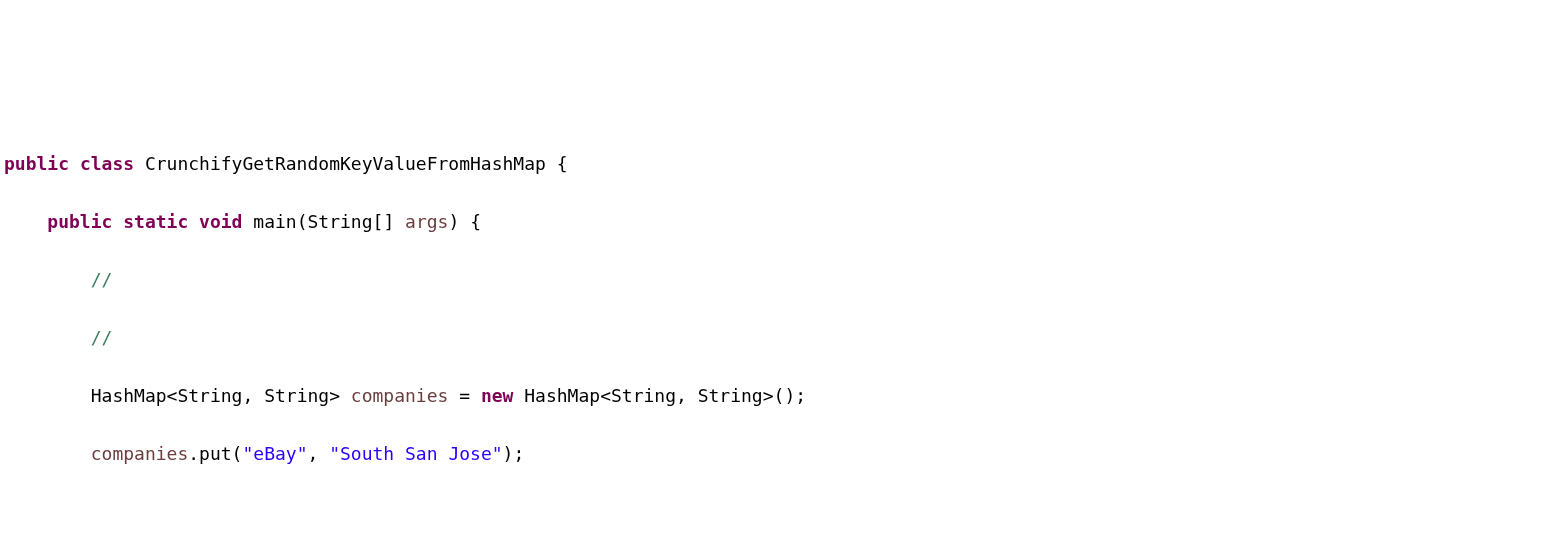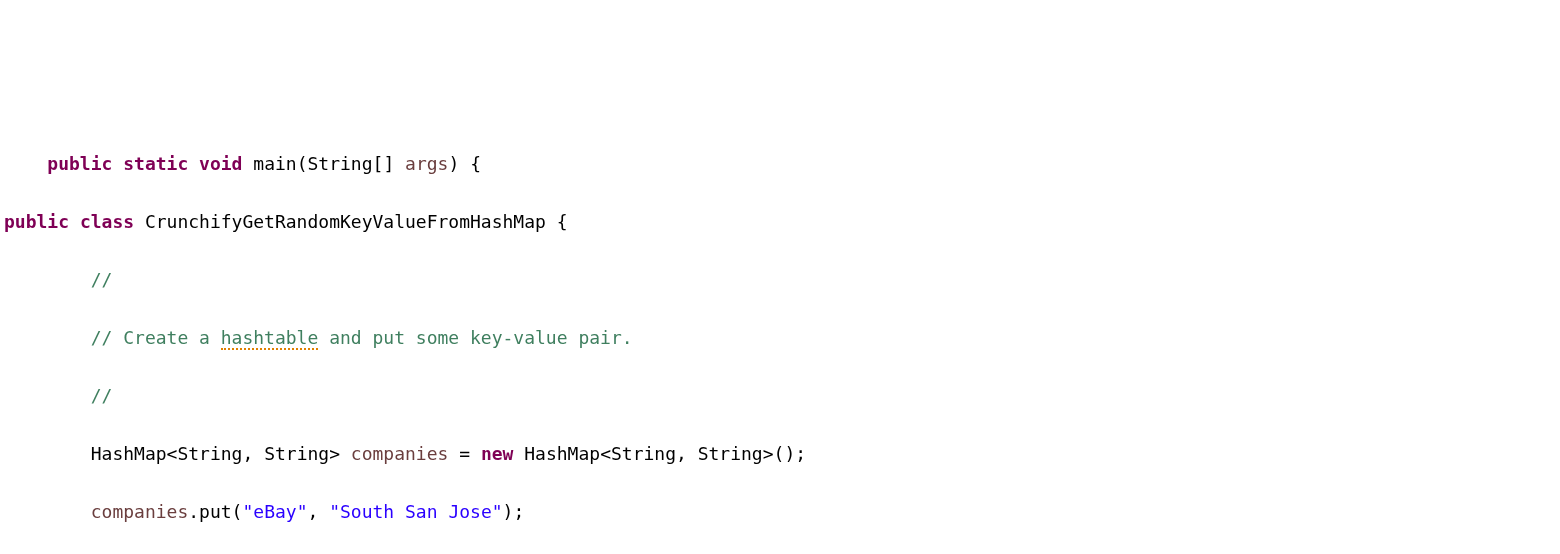--- a/index.html
+++ b/index.html
@@ -26,24 +26,23 @@
   .underline-wavy {
     border-bottom: 2px dotted #e08000;
   }
 </style>
 </head>
 <body>
 
 
 
 <div class="code-container">
+<span class="line"><span class="kw">public</span><span> </span><span class="kw">class</span><span> </span><span>CrunchifyGetRandomKeyValueFromHashMap</span><span> </span><span>{</span></span>
 <span class="line">    <span class="kw">public</span><span> </span><span class="kw">static</span><span> </span><span class="kw">void</span><span> </span><span>main</span><span>(</span><span>String</span><span>[]</span><span> </span><span class="id">args</span><span>)</span><span> </span><span>{</span></span>
-<span class="line"><span class="kw">public</span><span> </span><span class="kw">class</span><span> </span><span>CrunchifyGetRandomKeyValueFromHashMap</span><span> </span><span>{</span></span>
 <span class="line">        <span class="cm">//</span></span>
-<span class="line">        <span class="cm">// Create a </span><span class="cm underline-wavy">hashtable</span><span class="cm"> and put some key-value pair.</span></span>
 <span class="line">        <span class="cm">//</span></span>
 <span class="line">        <span>HashMap</span><span>&lt;</span><span>String</span><span>, </span><span>String</span><span>&gt;</span><span> </span><span class="id">companies</span><span> = </span><span class="kw">new</span><span> </span><span>HashMap</span><span>&lt;</span><span>String</span><span>, </span><span>String</span><span>&gt;</span><span>();</span></span>
 <span class="line">        <span class="id">companies</span><span>.</span><span>put</span><span>(</span><span class="str">"eBay"</span><span>, </span><span class="str">"South San Jose"</span><span>);</span></span>
 
 
 
 
 
 
 

